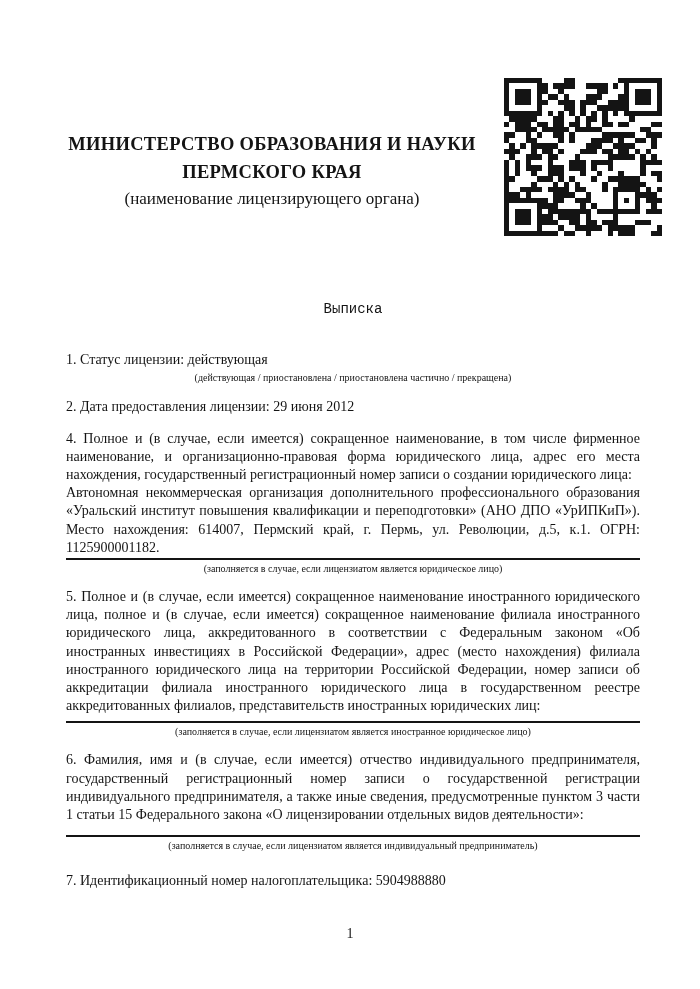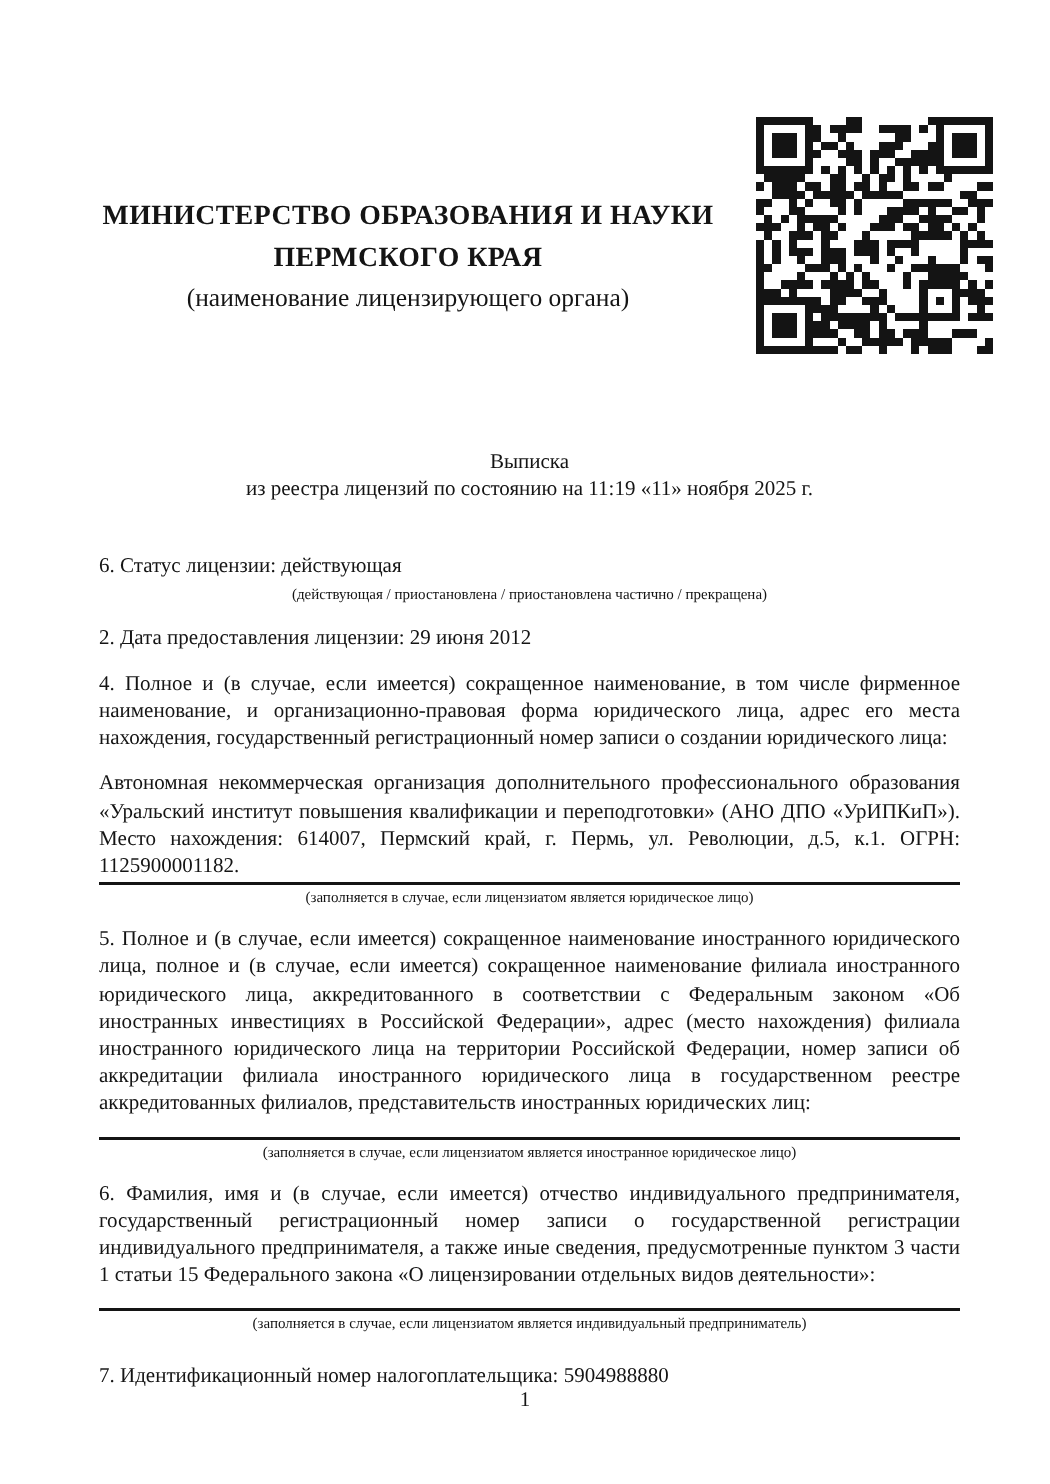--- a/index.html
+++ b/index.html
@@ -22,26 +22,26 @@
   .org-caption { font-size:17px; line-height:13px; margin-top:6px; }
   .qr-code {
     position:absolute; top:78px; right:38px;
     width:158px; height:158px;
   }
   .qr-code svg { display:block; width:158px; height:158px; }
   .content {
     position:absolute; left:66px; top:300px; width:574px;
     font-size:14px; line-height:18.2px;
   }
-  .doc-title { text-align:center; }
+  .doc-title { text-align:center;font-family:Liberation Mono, monospace; }
   .item-line { margin-top:14px; }
   .item-first { margin-top:33px; }
   .item-gap-lg { margin-top:20px; }
   .para { text-align:justify; margin-top:13px; }
-  .para-cont { text-align:justify;margin-top:12px; }
+  .para-cont { text-align:justify; }
   .sub-caption {
     font-size:10px; line-height:13px; text-align:center; margin-top:2px;
   }
   .rule { border-top:2px solid #141414; height:0; margin-top:1px; }
   .rule-gap-s { margin-top:6px; }
   .rule-gap-m { margin-top:11px; }
   .page-number {
     position:absolute; top:926px; left:0; width:700px;
     text-align:center; font-size:14px;
   }
@@ -512,24 +512,23 @@
         <rect x="125.31" y="152.55" width="5.45" height="5.45"></rect>
         <rect x="147.10" y="152.55" width="5.45" height="5.45"></rect>
         <rect x="152.55" y="152.55" width="5.45" height="5.45"></rect>
       </svg>
   </div>
 
   <div class="content">
 
     <div class="doc-title">
       <div>Выписка</div>
-      <div>из реестра лицензий по состоянию на 11:19 «11» ноября 2025 г.</div>
     </div>
 
-    <div class="item-line item-first">6. Статус лицензии: действующая</div>
+    <div class="item-line item-first">1. Статус лицензии: действующая</div>
     <div class="sub-caption">(действующая / приостановлена / приостановлена частично / прекращена)</div>
 
 
     <div class="item-line">2. Дата предоставления лицензии: 29 июня 2012</div>
 
     <div>
       <div class="para">4. Полное и (в случае, если имеется) сокращенное наименование, в том числе фирменное наименование, и организационно-правовая форма юридического лица, адрес его места нахождения, государственный регистрационный номер записи о создании юридического лица:</div>
       <div class="para-cont">Автономная некоммерческая организация дополнительного профессионального образования «Уральский институт повышения квалификации и переподготовки» (АНО ДПО «УрИПКиП»). Место нахождения: 614007, Пермский край, г. Пермь, ул. Революции, д.5, к.1. ОГРН: 1125900001182.</div>
       <div class="rule"></div>
       <div class="sub-caption">(заполняется в случае, если лицензиатом является юридическое лицо)</div>

